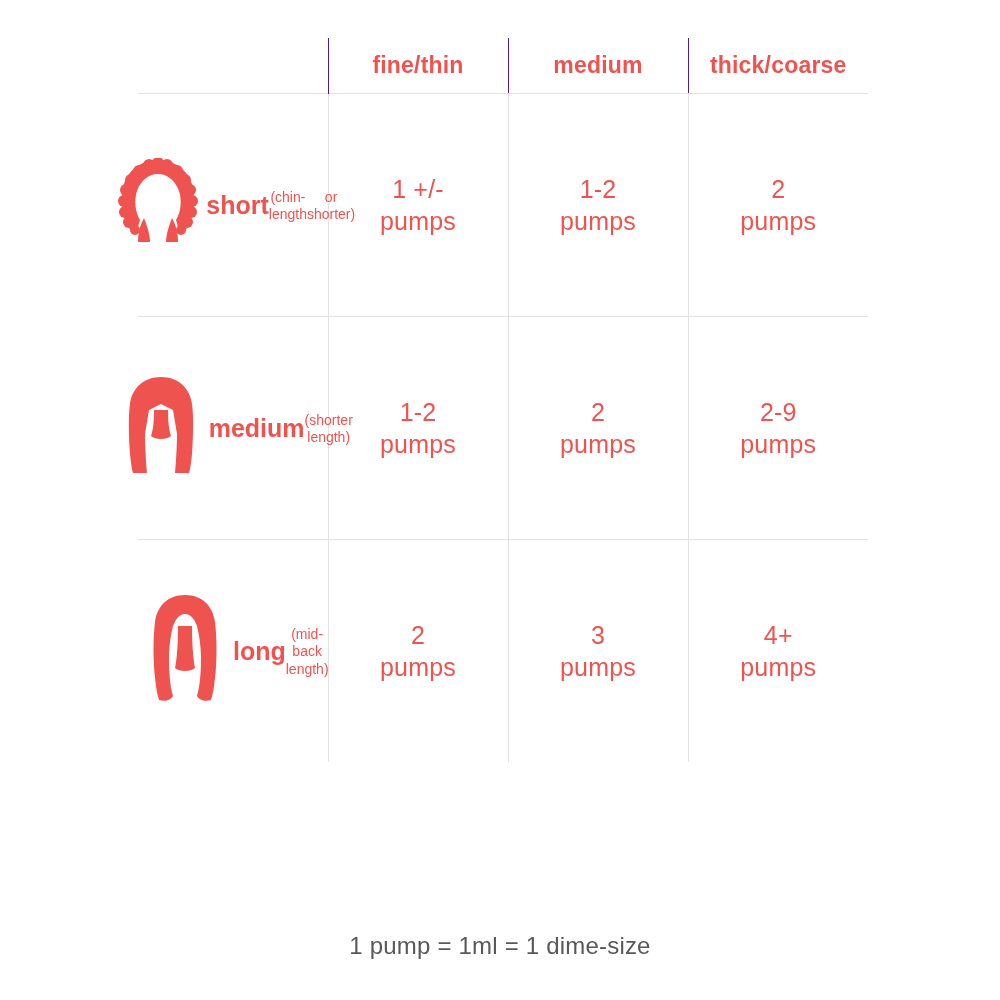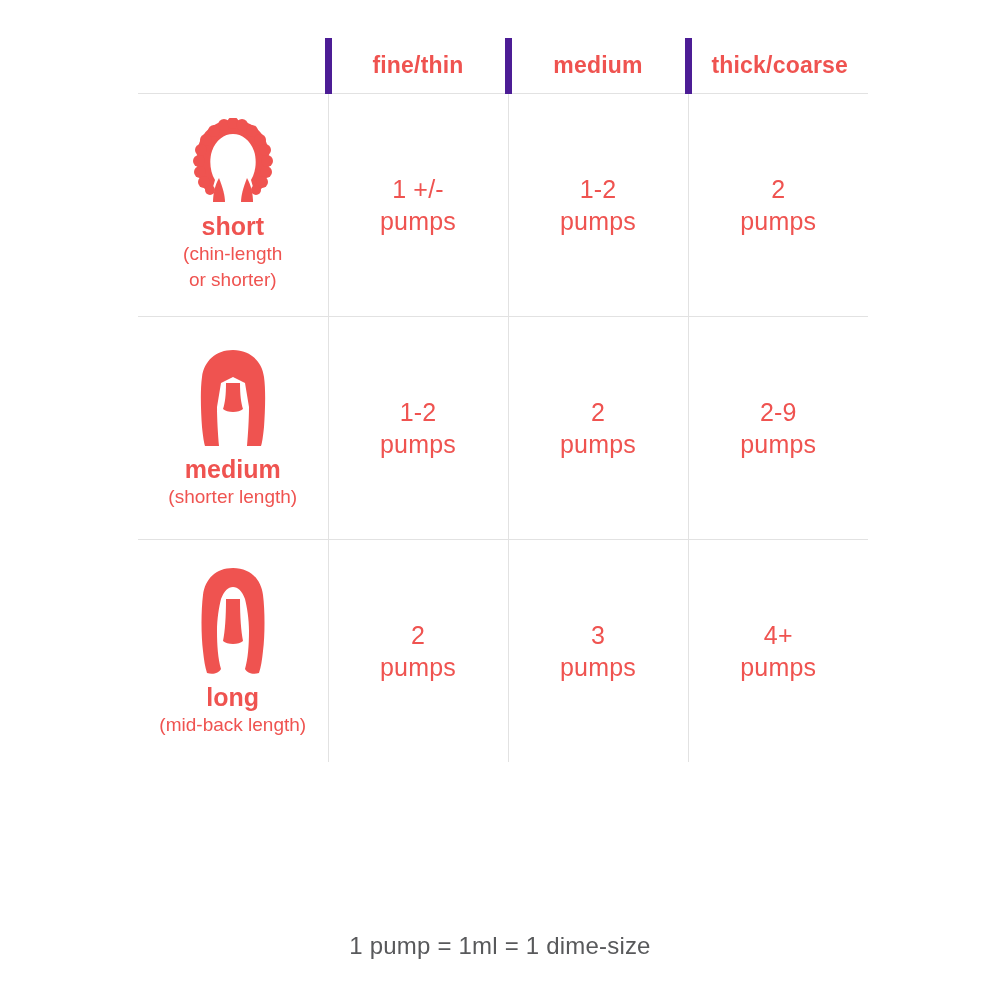--- a/index.html
+++ b/index.html
@@ -39,21 +39,21 @@
   
   table.dosage tr:first-child th:first-child,
   table.dosage tr:first-child th {
     border-top: none;
   }
   table.dosage tr th:first-child,
   table.dosage tr td:first-child {
     border-left: none;
   }
   table.dosage tr:first-child th {
-    border-right: 7px solid #4c1d95;
+    border-right: 1px solid #4c1d95;
   }
   table.dosage tr:first-child th:last-child {
     border-right: none;
   }
   table.dosage tr td:last-child {
     border-right: none;
   }
   table.dosage tbody tr:last-child td {
     border-bottom: none;
   }
@@ -73,36 +73,36 @@
     border: none;
     border-right: 1px solid #e2e2e2;
   }
 
   .row-label-cell {
     height: 222px;
     padding: 6px 4px;
   }
   .label-inner {
     display: flex;
-    flex-direction: column;
+    flex-direction: row;
     align-items: center;
     justify-content: center;
   }
   .hair-icon {
     display: block;
     margin: 0 auto 4px auto;
   }
   .len-name {
     font-size: 25px;
     font-weight: bold;
     color: #ef5350;
     line-height: 1.12;
   }
   .len-sub {
-    font-size: 19px;
+    font-size: 14px;
     color: #ef5350;
     line-height: 1.25;
     margin-top: 2px;
   }
 
   .amount-cell {
     font-size: 25px;
     color: #ef5350;
     line-height: 1.28;
     letter-spacing: 0.2px;

